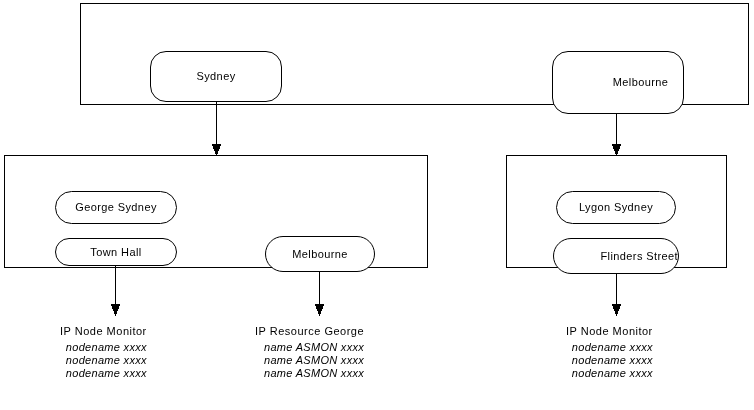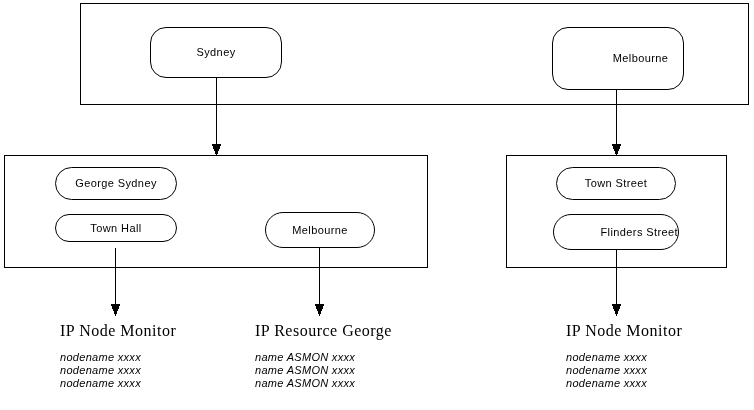--- a/index.html
+++ b/index.html
@@ -27,48 +27,48 @@
     position:absolute;
     border:1px solid #000000;
     background:#ffffff;
     box-sizing:border-box;
     display:flex;
     align-items:center;
     justify-content:center;
     text-align:center;
     color:#000000;
     z-index:5;
+    margin-top:24px;
   }
   .node-label{
     font-size:11px;
     line-height:11px;
     letter-spacing:0.4px;
     white-space:nowrap;
   }
   .node.region{border-radius:16px;}
   .node.pill{border-radius:24px;}
   
   .connector{position:absolute;z-index:2;}
   .connector line,.connector polygon,.connector path{
     stroke:#000000;
     fill:none;
     shape-rendering:crispEdges;
   }
   .connector polygon{fill:#000000;stroke:none;}
   
   .monitor{position:absolute;z-index:3;}
   .monitor-title{
-    font-size:16px;
+    font-size:11px;
     line-height:12px;
     letter-spacing:0.5px;
     color:#000000;
     white-space:nowrap;
-    font-family:Liberation Serif, serif;
   }
-  .monitor-lines{margin-top:14px;}
+  .monitor-lines{margin-top:4px;text-align:right;}
   .monitor-line{
     font-style:italic;
     font-size:11px;
     line-height:13px;
     letter-spacing:0.3px;
     color:#000000;
     white-space:nowrap;
   }
 </style>
 </head>
@@ -96,21 +96,21 @@
     <span class="node-label">Town Hall</span>
   </div>
 
   <div class="node pill" style="left:265px;top:212px;width:110px;height:36px;">
     <span class="node-label">Melbourne</span>
   </div>
 
   <div class="group-box" style="left:506px;top:155px;width:221px;height:113px;"></div>
 
   <div class="node pill" style="left:556px;top:167px;width:120px;height:33px;">
-    <span class="node-label">Town Street</span>
+    <span class="node-label">Lygon Sydney</span>
   </div>
 
   <div class="node pill" style="left:553px;top:214px;width:126px;height:36px;justify-content:flex-end;">
     <span class="node-label">Flinders Street</span>
   </div>
 
   <svg class="connector" style="left:208px;top:76px;width:24px;height:82px;" viewBox="0 0 24 82">
     <line x1="8.5" y1="0" x2="8.5" y2="70" stroke-width="1"></line>
     <polygon points="3.5,68 13.5,68 8.5,80"></polygon>
   </svg>

